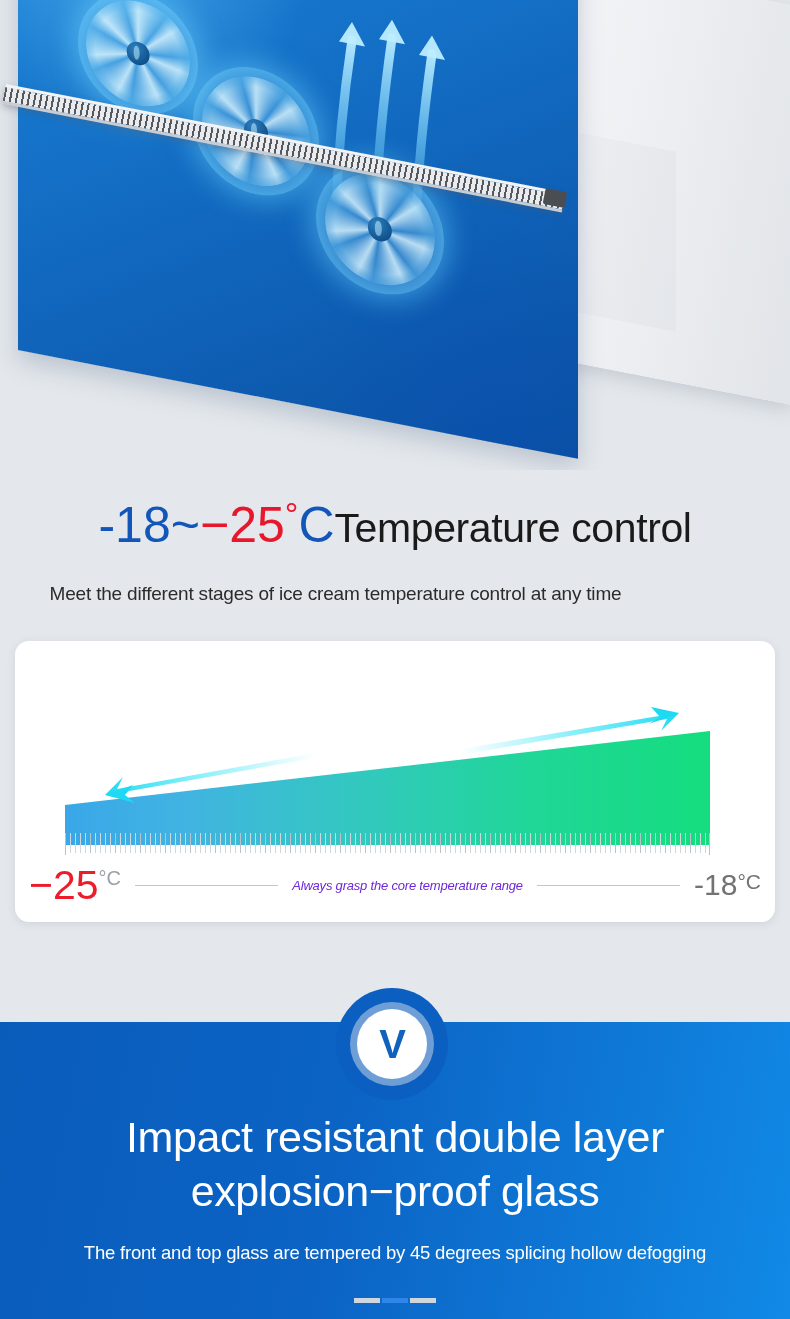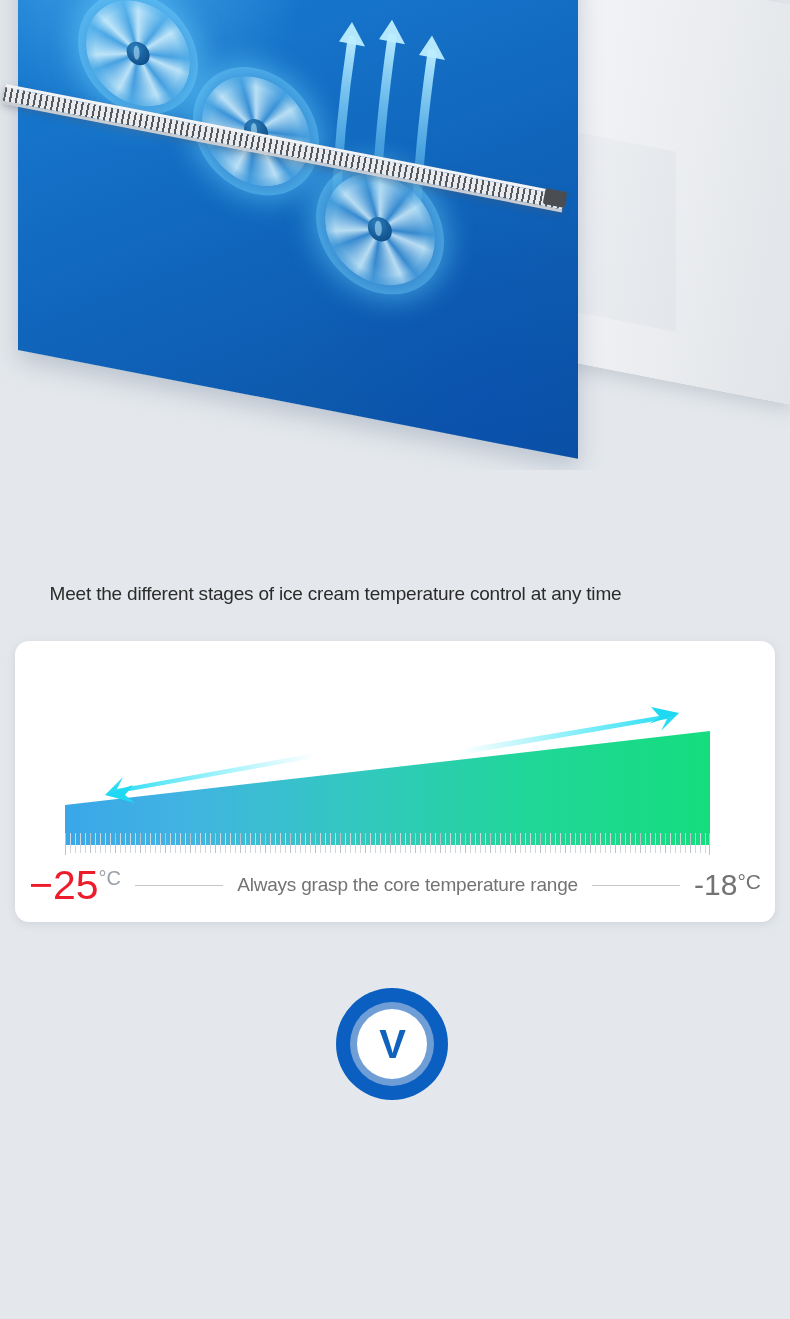--- a/index.html
+++ b/index.html
@@ -233,24 +233,25 @@
   .temp-low .unit { color: #9aa1a8; font-size: 20px; vertical-align: 14px; }
   .temp-high {
     color: #737373;
     font-size: 30px;
     line-height: 1;
     white-space: nowrap;
   }
   .temp-high .unit { font-size: 21px; vertical-align: 6px; }
   .rule-line { flex: 1; height: 1px; background: #c2c7cc; margin: 0 14px; }
   .range-caption {
-    color: #737373;
-    font-size: 19px;
+    color: #6d28d9;
+    font-size: 13px;
     white-space: nowrap;
     letter-spacing: -.2px;
+    font-style: italic;
   }
 
   
   .badge {
     position: absolute;
     left: 336px; top: 988px;
     width: 112px; height: 112px;
     border-radius: 50%;
     background: #0b5fc0;
     display: flex;
@@ -366,20 +367,21 @@
           <path d="M74 12 l 13 22 l -26 0 z"></path>
           <path d="M114 20 l 13 22 l -26 0 z"></path>
         </g>
       </svg>
     </div>
 
     <div class="grill"></div>
     <div class="grill-cap"></div>
   </div>
 
+  <div class="temp-heading"><span class="blue">-18</span><span class="blue">~</span><span class="red">−25</span><span class="red deg">°</span><span class="blue">C</span><span class="label">Temperature control</span></div>
 
   <div class="temp-sub">Meet the different stages of ice cream temperature control at any time</div>
 
   <div class="range-card">
 
     <div class="wedge-wrap">
       <svg class="wedge" viewBox="0 0 645 175" preserveAspectRatio="none">
         <defs>
           <linearGradient id="wedgeGrad" x1="0" y1="0" x2="1" y2="0">
             <stop offset="0%" stop-color="#39a7e8"></stop>
@@ -424,14 +426,27 @@
   </div>
 
   <div class="badge">
     <div class="badge-ring">
       <div class="badge-core">
         <span>V</span>
       </div>
     </div>
   </div>
 
+  <div class="blue-section">
+    <div class="blue-title">
+      <div>Impact resistant double layer</div>
+      <div>explosion−proof glass</div>
+    </div>
+    <div class="blue-sub">The front and top glass are tempered by 45 degrees splicing hollow defogging</div>
+
+    <div class="pager">
+      <i></i>
+      <i class="active"></i>
+      <i></i>
+    </div>
+  </div>
 
 </div>
 
 </body></html>

